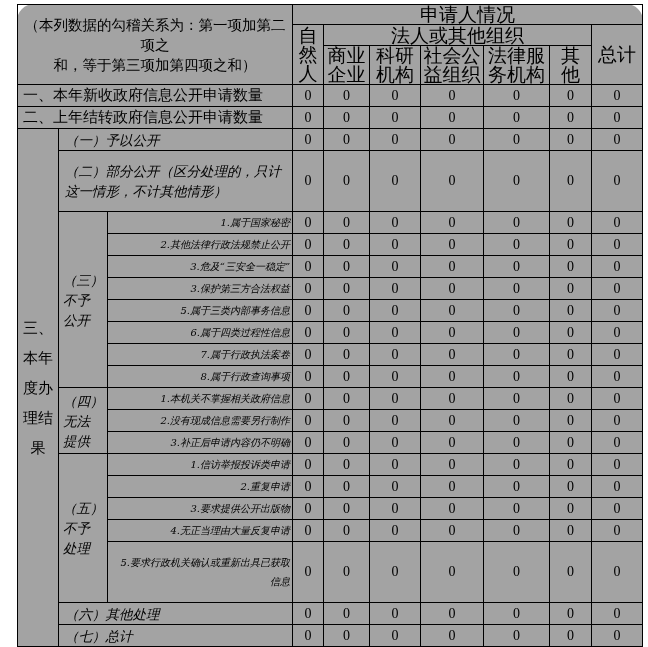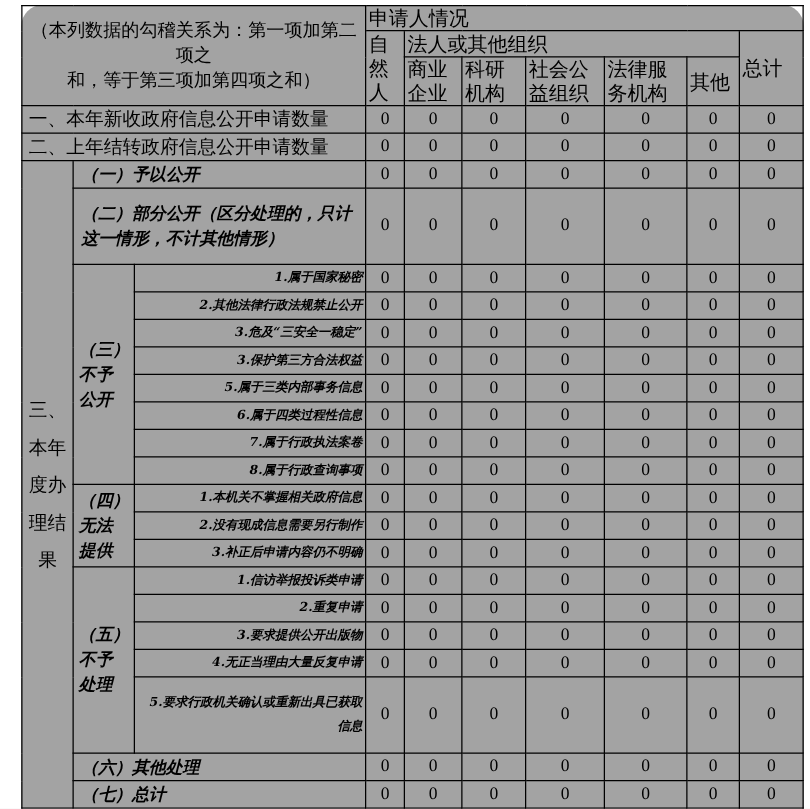--- a/index.html
+++ b/index.html
@@ -26,24 +26,24 @@
     border: 1px solid #000000;
     padding: 0 2px;
     overflow: hidden;
     vertical-align: middle;
   }
   .r20 { height: 20px; }
   .r21 { height: 21px; }
   .r39 { height: 39px; }
   .r22 { height: 22px; }
   .r45 { height: 61px; }
-  .hd { font-size: 16px; line-height: 19px; }
+  .hd { text-align: center; font-size: 19px; line-height: 19px; }
   .corner { text-align: center; font-size: 14.5px; line-height: 20px; }
   .main-lbl { font-size: 15px; padding-left: 5px; text-align: left; margin-top: 32px; }
-  .k { font-family: "DejaVu Serif", serif; font-style: italic; font-weight: bold; }
+  .k { font-family: "DejaVu Serif", serif; font-style: italic; }
   .grp-inline { font-size: 13.5px; padding-left: 6px; text-align: left; line-height: 20px; }
   .sub-lbl { font-size: 10px; padding-left: 3px; text-align: right; line-height: 19px; }
   .grp-lbl { font-size: 13.5px; text-align: left; padding-left: 4px; }
   .grp-lbl div { line-height: 20px; }
   .vlabel { font-size: 15px; text-align: center; }
   .vlabel div { line-height: 30px; }
   .val {
     text-align: center;
     font-family: "Liberation Serif", serif;
     font-size: 14px;

